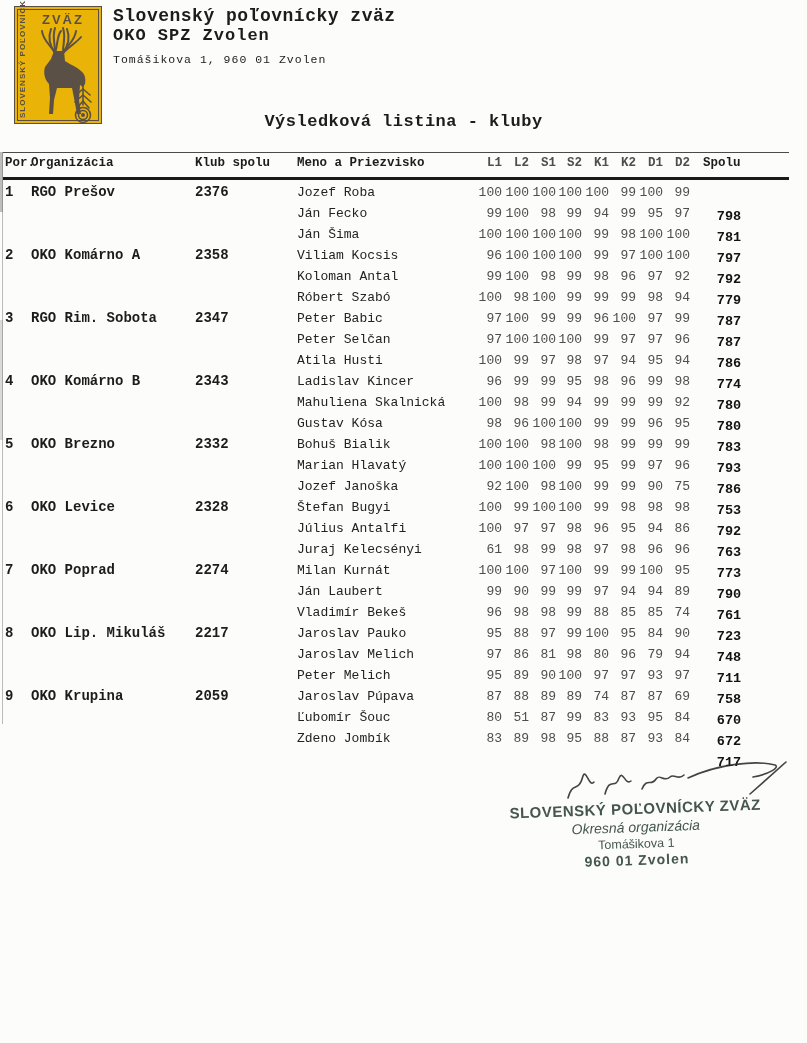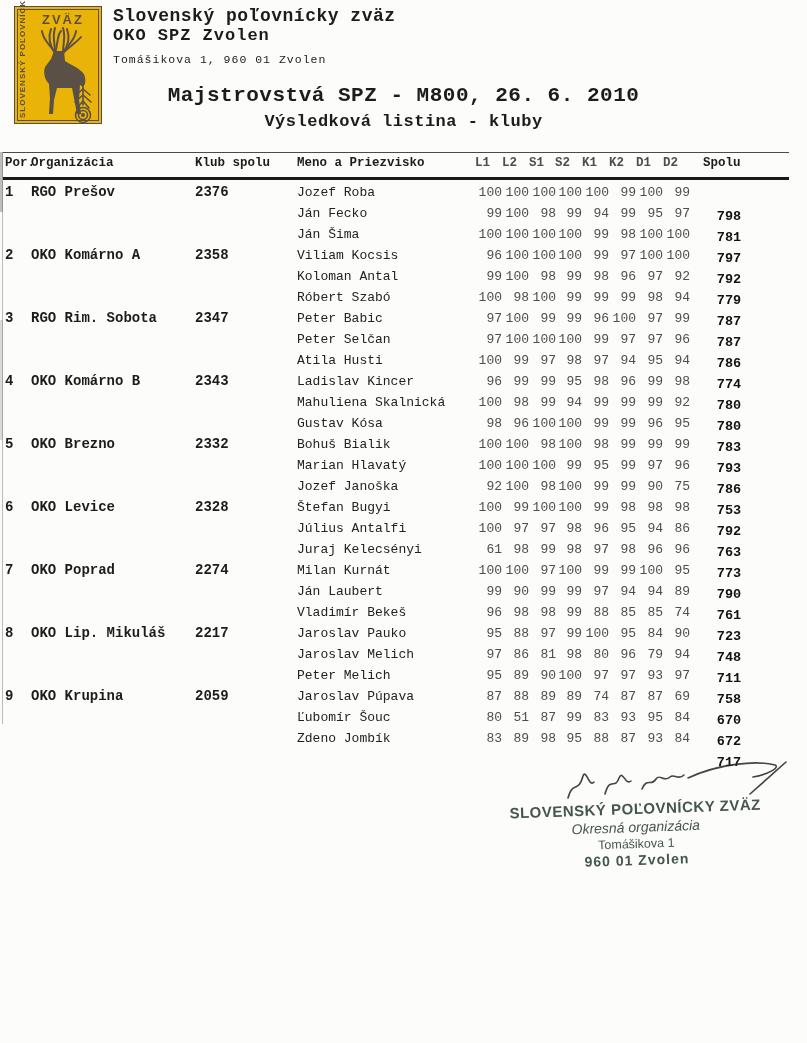--- a/index.html
+++ b/index.html
@@ -56,21 +56,21 @@
   .rule-mid{position:absolute;left:0;top:25px;width:786px;height:3px;background:#1a1a1a;}
   .thead{position:absolute;left:0;top:4px;width:100%;height:20px;font-size:12.5px;font-weight:bold;}
   .thead span{position:absolute;top:0;white-space:nowrap;}
   .h-rank{left:2px;}
   .h-org{left:28px;}
   .h-ctotal{left:192px;}
   .h-name{left:294px;}
   .h-total{left:700px;width:52px;font-family:Liberation Mono, monospace;}
   .sc0{left:472px;} .sc1{left:499px;} .sc2{left:526px;} .sc3{left:552px;}
   .sc4{left:579px;} .sc5{left:606px;} .sc6{left:633px;} .sc7{left:660px;}
-  .thead .c-score{width:27px;text-align:left;}
+  .thead .c-score{width:27px;text-align:right;}
 
   #rows{position:absolute;left:0;top:30px;width:100%;}
   .row{position:relative;height:21px;line-height:21px;font-size:13px;}
   .row span{position:absolute;top:0;white-space:nowrap;}
   .c-rank{left:2px;width:24px;font-size:14px;font-weight:600;}
   .c-org{left:28px;width:165px;font-size:14px;font-weight:600;}
   .c-ctotal{left:192px;width:62px;font-size:14px;font-weight:600;}
   .c-name{left:294px;width:178px;color:#222;}
   .c-score{width:27px;text-align:right;color:#4e4e4e;}
   .c-total{left:700px;width:52px;text-align:center;font-weight:bold;font-size:13.5px;color:#121212;margin-top:24px;}
@@ -123,21 +123,20 @@
       <circle cx="13" cy="33" r="2" fill="#5b5046"></circle>
     </svg>
   </div>
 
   <div class="org-block">
     <div class="org-name">Slovenský poľovnícky zväz</div>
     <div class="org-unit">OKO SPZ Zvolen</div>
     <div class="org-address">Tomášikova 1, 960 01 Zvolen</div>
   </div>
 
-  <h1 class="doc-title">Majstrovstvá SPZ - M800, 26. 6. 2010</h1>
   <h2 class="doc-subtitle">Výsledková listina - kluby</h2>
 
   <section class="results">
     <div class="vline"></div>
     <div class="rule-top"></div>
     <div class="thead">
       <span class="h-rank">Por.</span>
       <span class="h-org">Organizácia</span>
       <span class="h-ctotal">Klub spolu</span>
       <span class="h-name">Meno a Priezvisko</span>

